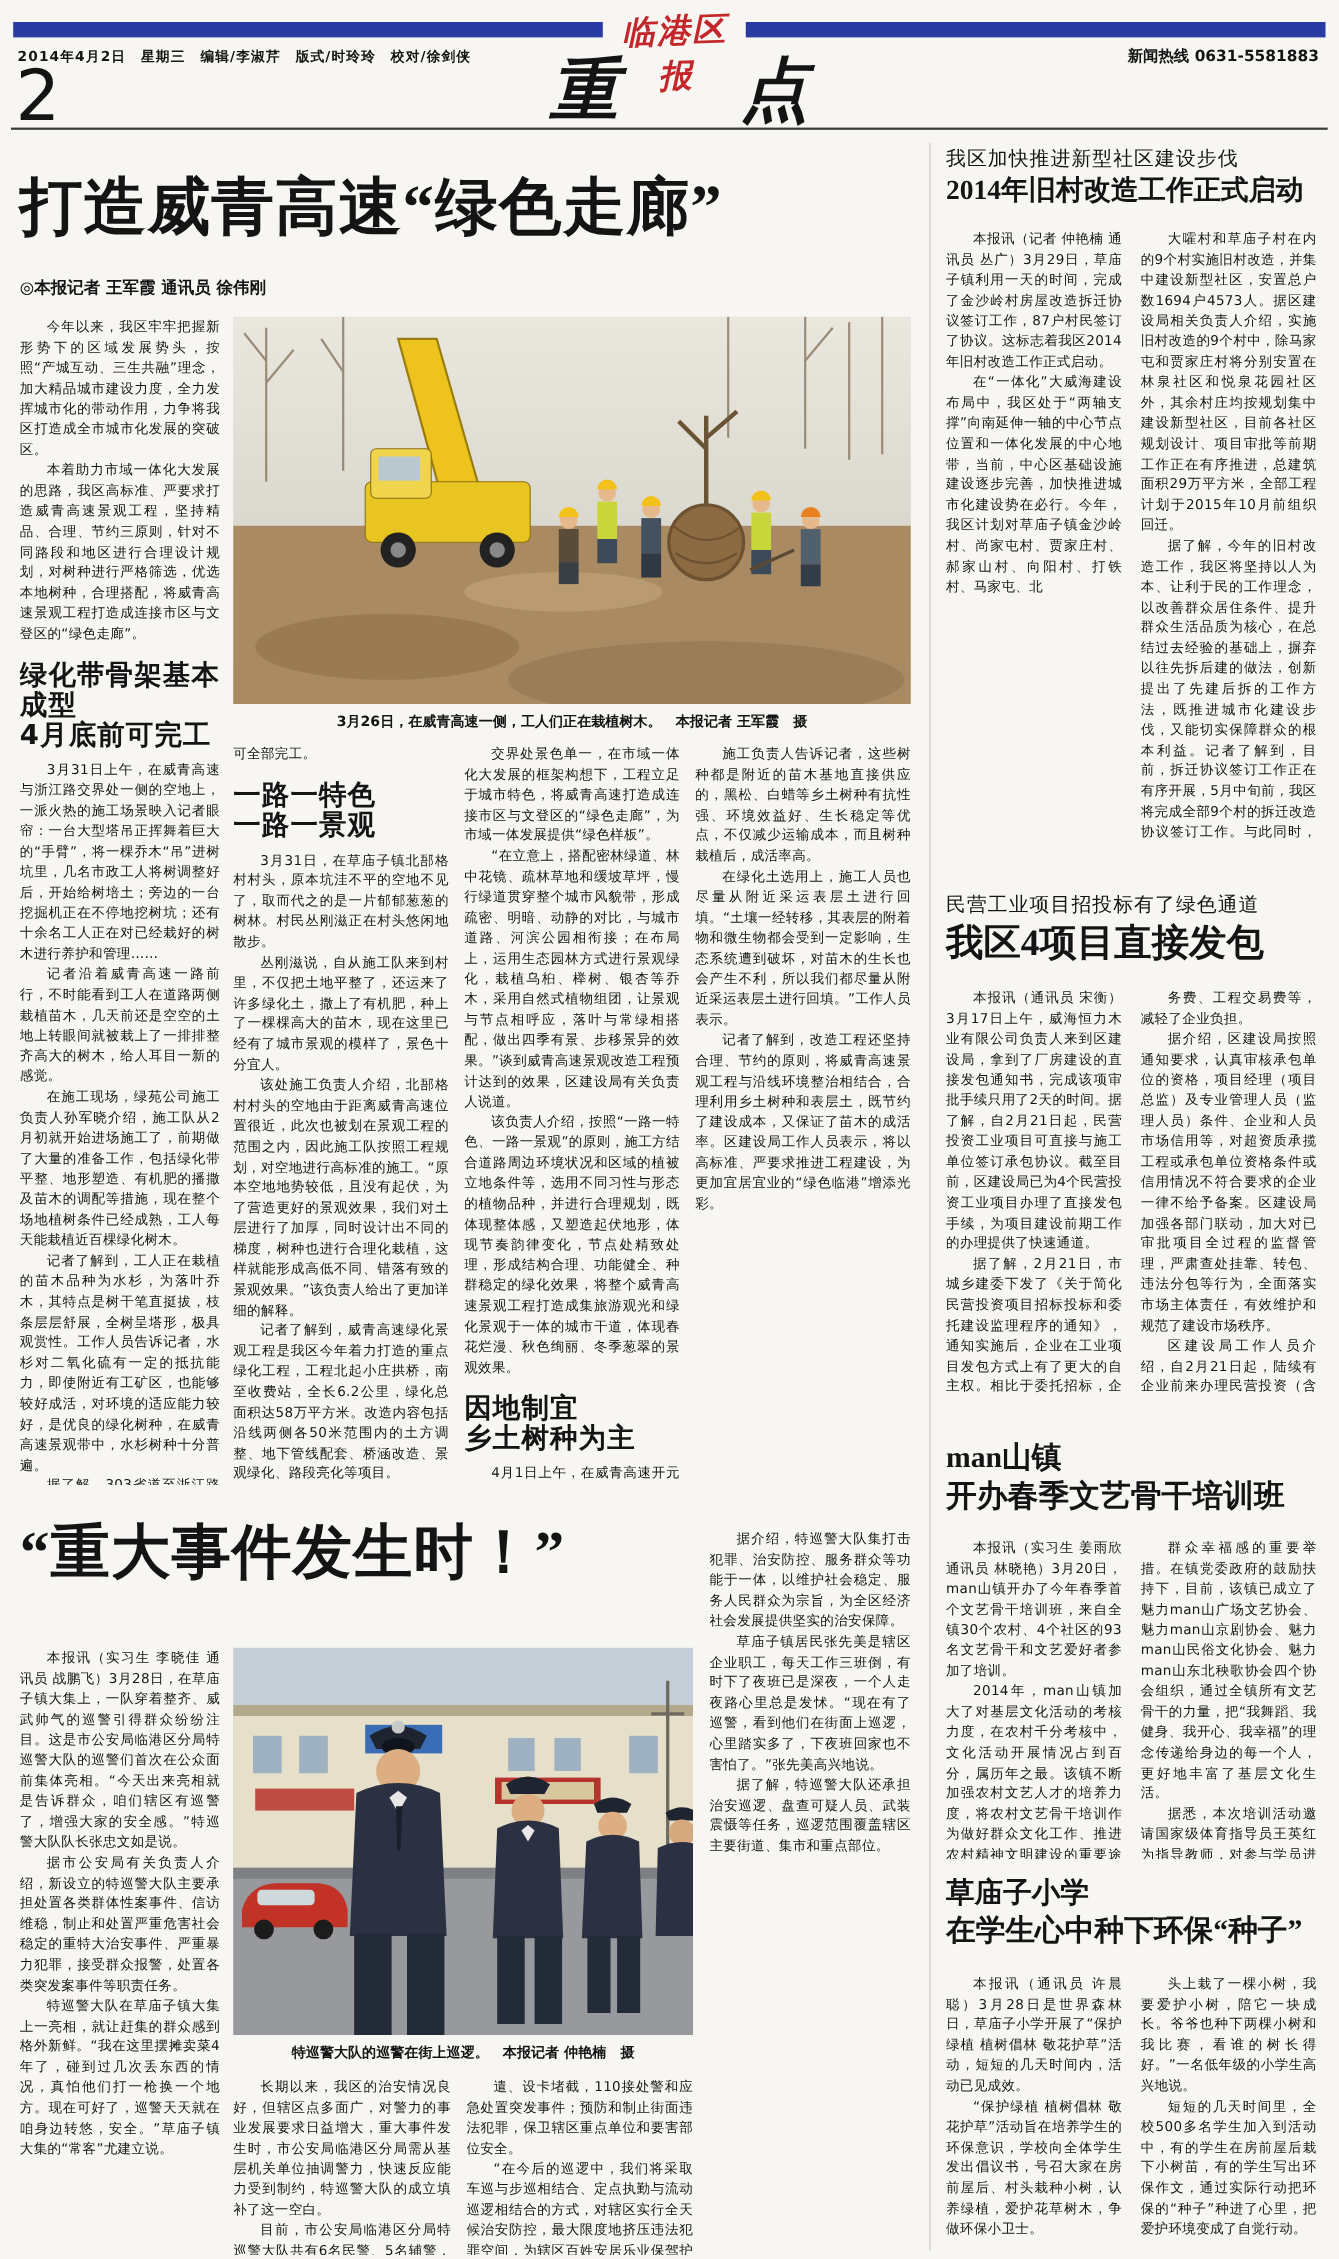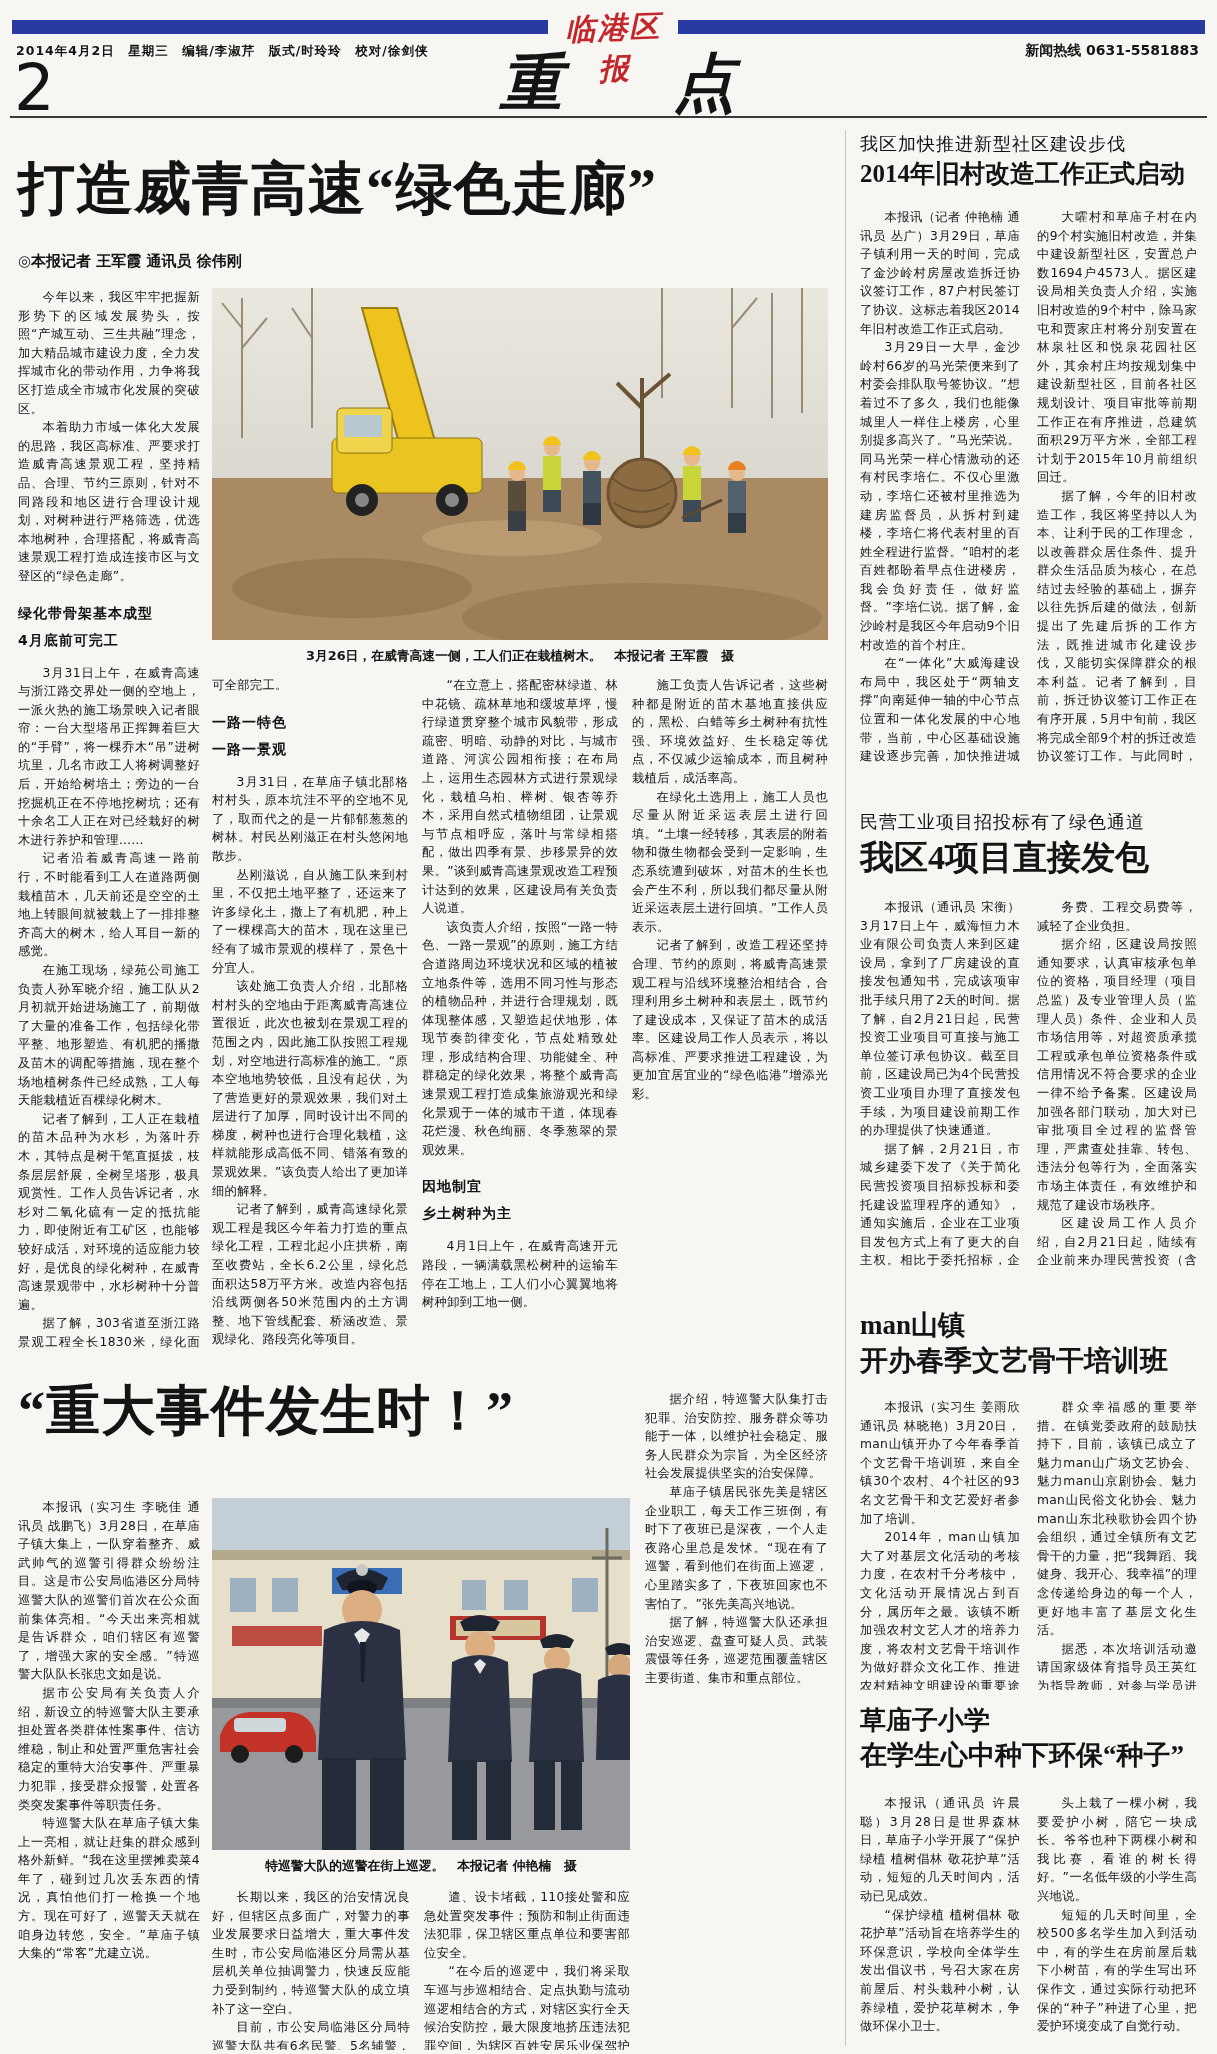--- a/index.html
+++ b/index.html
@@ -20,21 +20,21 @@
   
   .h-main{font-family:"Liberation Serif",serif;font-weight:700;font-size:57px;
           letter-spacing:1px;line-height:1.1;white-space:nowrap;}
   .h-right{font-family:"Liberation Serif",serif;font-weight:900;line-height:1.15;}
   .kicker{font-size:18px;font-weight:500;letter-spacing:1px;}
   .byline{font-size:15px;font-weight:bold;}
   
   .col{overflow:hidden;text-align:justify;}
   .col p{margin:0;text-indent:2em;font-size:12.3px;line-height:18.6px;letter-spacing:.3px;}
   .lead p{text-indent:0;}
-  .subhead p{text-indent:0;font-weight:bold;font-size:14px;line-height:27px;letter-spacing:1px;}
+  .subhead p{text-indent:0;font-weight:bold;font-size:25px;line-height:27px;letter-spacing:1px;}
   .subhead{margin:14px 0 10px 0;}
   .caption{font-size:12.8px;font-weight:bold;text-align:center;}
   .photo{display:block;background:#ddd;}
 </style>
 </head>
 <body>
 
 <div class="abs bar" style="left:12px;width:536px;"></div>
 <div class="abs bar" style="left:678px;width:527px;"></div>
 <div class="abs logo" style="left:552px;top:8px;width:124px;text-align:center;">临港区报</div>
@@ -142,20 +142,21 @@
   <div>
       <p>3月31日，在草庙子镇北郚格村村头，原本坑洼不平的空地不见了，取而代之的是一片郁郁葱葱的树林。村民丛刚滋正在村头悠闲地散步。</p>
       <p>丛刚滋说，自从施工队来到村里，不仅把土地平整了，还运来了许多绿化土，撒上了有机肥，种上了一棵棵高大的苗木，现在这里已经有了城市景观的模样了，景色十分宜人。</p>
       <p>该处施工负责人介绍，北郚格村村头的空地由于距离威青高速位置很近，此次也被划在景观工程的范围之内，因此施工队按照工程规划，对空地进行高标准的施工。“原本空地地势较低，且没有起伏，为了营造更好的景观效果，我们对土层进行了加厚，同时设计出不同的梯度，树种也进行合理化栽植，这样就能形成高低不同、错落有致的景观效果。”该负责人给出了更加详细的解释。</p>
       <p>记者了解到，威青高速绿化景观工程是我区今年着力打造的重点绿化工程，工程北起小庄拱桥，南至收费站，全长6.2公里，绿化总面积达58万平方米。改造内容包括沿线两侧各50米范围内的土方调整、地下管线配套、桥涵改造、景观绿化、路段亮化等项目。</p>
       <p>“本次景观工程自北向南将依次打造活力城市风貌带、迎宾自然风貌带。”区建设局有关负责人说，原本临港区与文登区之间</p>
     </div>
 </div>
 <div class="abs col" style="left:422px;top:676px;width:196px;height:674px;">
   <div>
+      <p>交界处景色单一，在市域一体化大发展的框架构想下，工程立足于城市特色，将威青高速打造成连接市区与文登区的“绿色走廊”，为市域一体发展提供“绿色样板”。</p>
       <p>“在立意上，搭配密林绿道、林中花镜、疏林草地和缓坡草坪，慢行绿道贯穿整个城市风貌带，形成疏密、明暗、动静的对比，与城市道路、河滨公园相衔接；在布局上，运用生态园林方式进行景观绿化，栽植乌桕、榉树、银杏等乔木，采用自然式植物组团，让景观与节点相呼应，落叶与常绿相搭配，做出四季有景、步移景异的效果。”谈到威青高速景观改造工程预计达到的效果，区建设局有关负责人说道。</p>
       <p>该负责人介绍，按照“一路一特色、一路一景观”的原则，施工方结合道路周边环境状况和区域的植被立地条件等，选用不同习性与形态的植物品种，并进行合理规划，既体现整体感，又塑造起伏地形，体现节奏韵律变化，节点处精致处理，形成结构合理、功能健全、种群稳定的绿化效果，将整个威青高速景观工程打造成集旅游观光和绿化景观于一体的城市干道，体现春花烂漫、秋色绚丽、冬季葱翠的景观效果。</p>
     </div>
   <div class="subhead">
       <p>因地制宜</p>
       <p>乡土树种为主</p>
     </div>
   <div>
       <p>4月1日上午，在威青高速开元路段，一辆满载黑松树种的运输车停在工地上，工人们小心翼翼地将树种卸到工地一侧。</p>
     </div>
@@ -263,21 +264,20 @@
       <p>草庙子镇居民张先美是辖区企业职工，每天工作三班倒，有时下了夜班已是深夜，一个人走夜路心里总是发怵。“现在有了巡警，看到他们在街面上巡逻，心里踏实多了，下夜班回家也不害怕了。”张先美高兴地说。</p>
       <p>据了解，特巡警大队还承担治安巡逻、盘查可疑人员、武装震慑等任务，巡逻范围覆盖辖区主要街道、集市和重点部位。</p>
     </div>
 </div>
 
 <div class="abs kicker" style="left:860px;top:132px;">我区加快推进新型社区建设步伐</div>
 <div class="abs h-right" style="left:860px;top:160px;font-size:25px;width:345px;">2014年旧村改造工作正式启动</div>
 <div class="abs col" style="left:860px;top:208px;width:160px;height:560px;">
   <div>
       <p>本报讯（记者 仲艳楠 通讯员 丛广）3月29日，草庙子镇利用一天的时间，完成了金沙岭村房屋改造拆迁协议签订工作，87户村民签订了协议。这标志着我区2014年旧村改造工作正式启动。</p>
-      <p>3月29日一大早，金沙岭村66岁的马光荣便来到了村委会排队取号签协议。“想着过不了多久，我们也能像城里人一样住上楼房，心里别提多高兴了。”马光荣说。同马光荣一样心情激动的还有村民李培仁。不仅心里激动，李培仁还被村里推选为建房监督员，从拆村到建楼，李培仁将代表村里的百姓全程进行监督。“咱村的老百姓都盼着早点住进楼房，我会负好责任，做好监督。”李培仁说。据了解，金沙岭村是我区今年启动9个旧村改造的首个村庄。</p>
       <p>在“一体化”大威海建设布局中，我区处于“两轴支撑”向南延伸一轴的中心节点位置和一体化发展的中心地带，当前，中心区基础设施建设逐步完善，加快推进城市化建设势在必行。今年，我区计划对草庙子镇金沙岭村、尚家屯村、贾家庄村、郝家山村、向阳村、打铁村、马家屯、北</p>
     </div>
 </div>
 <div class="abs col" style="left:1037px;top:208px;width:160px;height:560px;">
   <div>
       <p>大嚯村和草庙子村在内的9个村实施旧村改造，并集中建设新型社区，安置总户数1694户4573人。据区建设局相关负责人介绍，实施旧村改造的9个村中，除马家屯和贾家庄村将分别安置在林泉社区和悦泉花园社区外，其余村庄均按规划集中建设新型社区，目前各社区规划设计、项目审批等前期工作正在有序推进，总建筑面积29万平方米，全部工程计划于2015年10月前组织回迁。</p>
       <p>据了解，今年的旧村改造工作，我区将坚持以人为本、让利于民的工作理念，以改善群众居住条件、提升群众生活品质为核心，在总结过去经验的基础上，摒弃以往先拆后建的做法，创新提出了先建后拆的工作方法，既推进城市化建设步伐，又能切实保障群众的根本利益。记者了解到，目前，拆迁协议签订工作正在有序开展，5月中旬前，我区将完成全部9个村的拆迁改造协议签订工作。与此同时，打铁社区建设工作也已逐步启动，计划明年10月份建成回迁，林泉社区将于今年10月份建成并组织回迁。</p>
     </div>
 </div>
 

